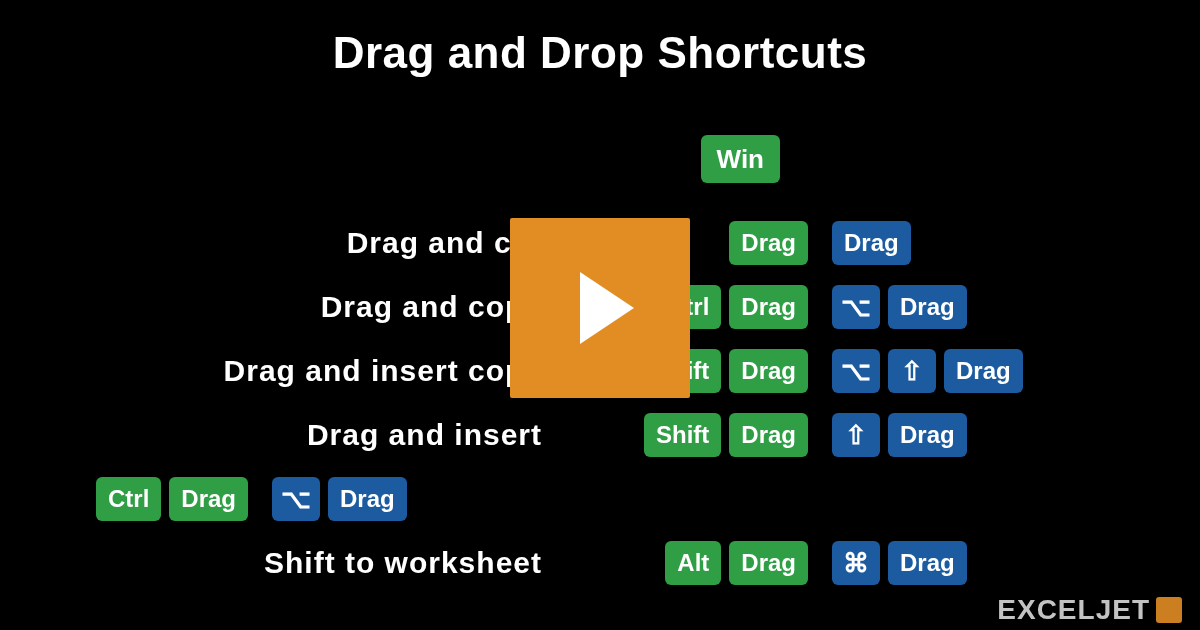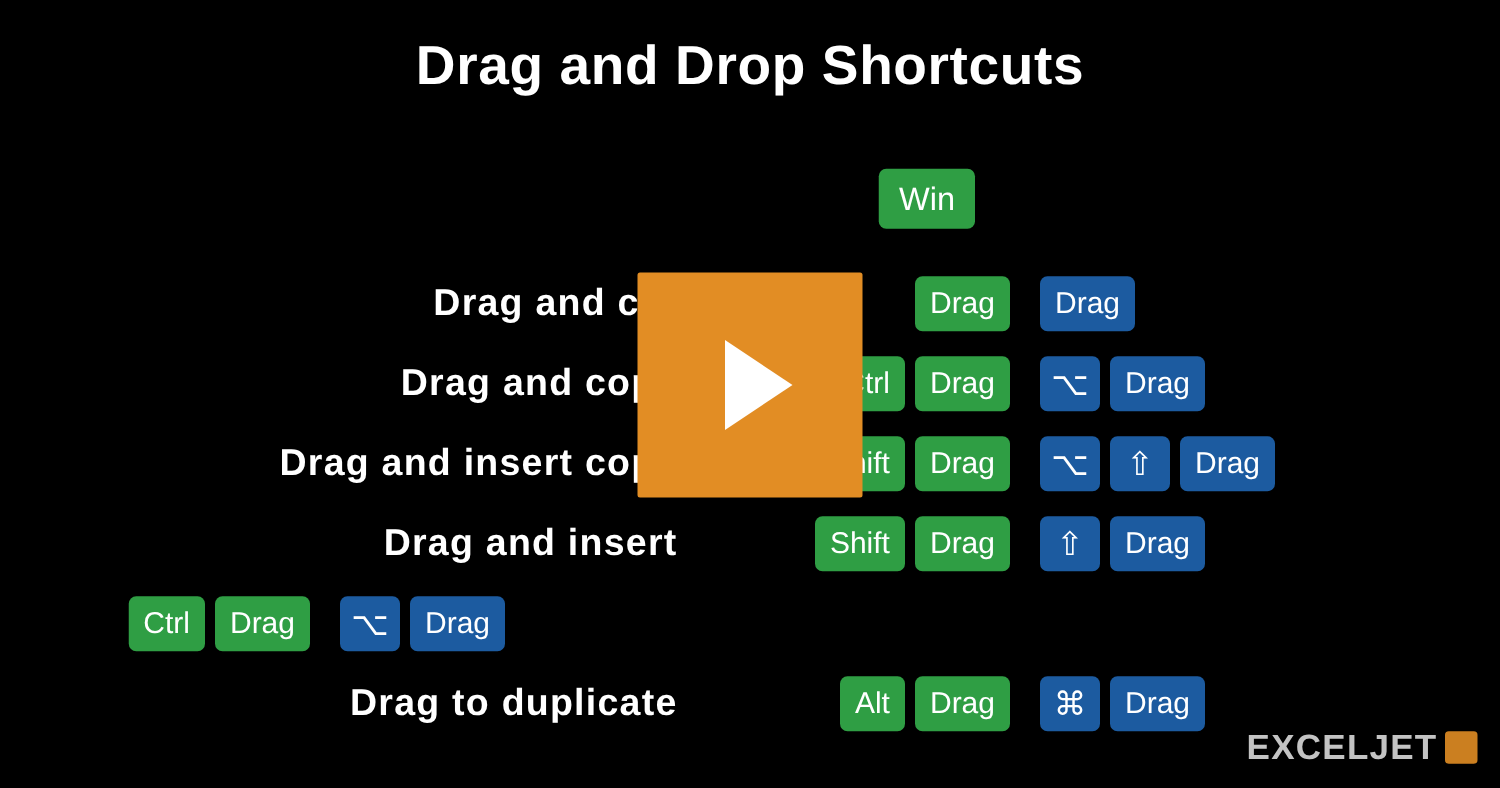--- a/index.html
+++ b/index.html
@@ -54,21 +54,21 @@
   }
   .key {
     display: inline-flex;
     align-items: center;
     justify-content: center;
     height: 44px;
     min-width: 48px;
     padding: 0 12px;
     border-radius: 6px;
     font-size: 24px;
-    font-weight: 400;
+    font-weight: 700;
     color: #fff;
     white-space: nowrap;
     text-align: center;
   }
   .key.win { background: #2f9e44; }
   .key.mac { background: #1c5ba0; }
   .key.symbol { font-size: 26px; padding: 0; width: 48px; }
   .header-row .key { height: 48px; padding: 0 16px; font-size: 26px; }
   .header-row .win-col { justify-content: flex-end; padding-right: 40px; }
   .header-row .mac-col { justify-content: flex-start; padding-left: 12px; }
@@ -91,21 +91,21 @@
     width: 0;
     height: 0;
     border-left: 54px solid #fff;
     border-top: 36px solid transparent;
     border-bottom: 36px solid transparent;
     margin-left: 14px;
   }
   .brand {
     position: absolute;
     right: 18px;
-    bottom: 16px;
+    bottom: 4px;
     font-size: 28px;
     font-weight: 800;
     letter-spacing: 1px;
     color: #d9d9d9;
     opacity: 0.9;
     display: flex;
     align-items: center;
     gap: 6px;
   }
   .brand-square {
@@ -183,21 +183,21 @@
       <span class="key win">Ctrl</span>
       <span class="key win">Drag</span>
     </div>
     <div class="mac-col">
       <span class="key mac symbol">⌥</span>
       <span class="key mac">Drag</span>
     </div>
   </div>
 
   <div class="row">
-    <div class="label-col">Drag to duplicate</div>
+    <div class="label-col">Shift to worksheet</div>
     <div class="win-col">
       <span class="key win">Alt</span>
       <span class="key win">Drag</span>
     </div>
     <div class="mac-col">
       <span class="key mac symbol">⌘</span>
       <span class="key mac">Drag</span>
     </div>
   </div>
 

